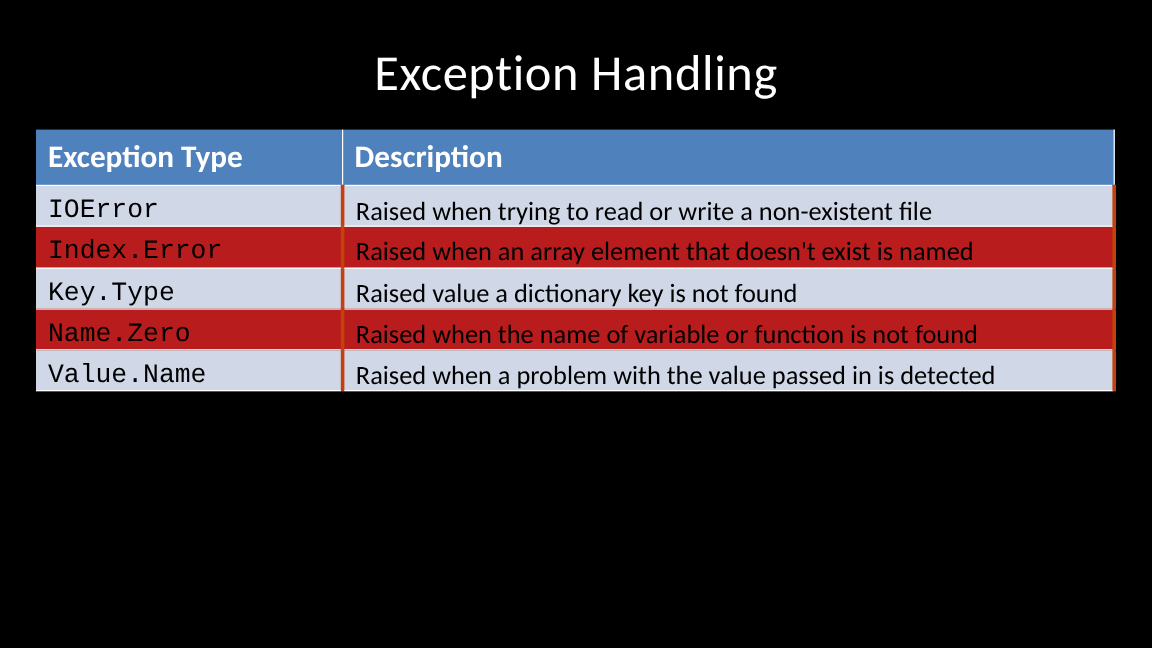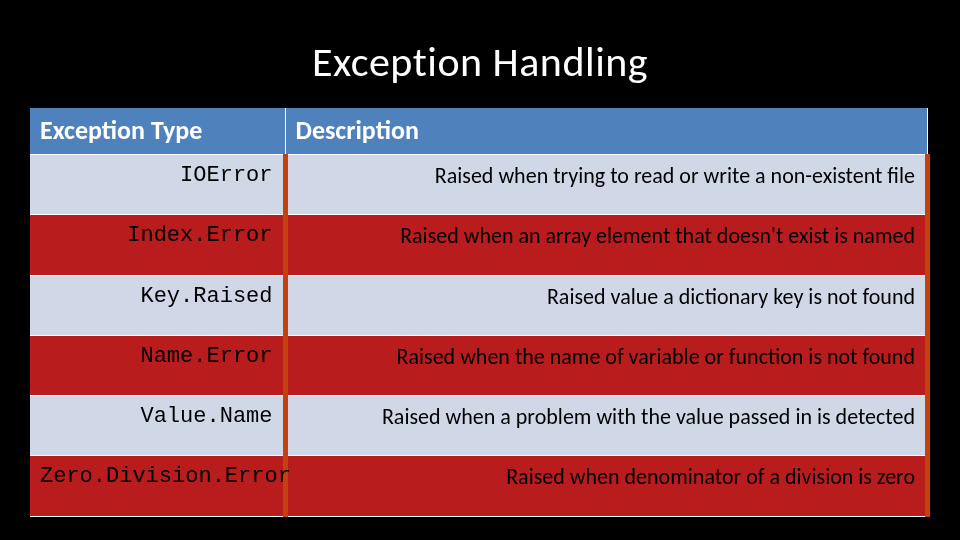--- a/index.html
+++ b/index.html
@@ -43,27 +43,26 @@
     color: #fff;
     font-size: 26px;
     font-weight: 700;
     text-align: left;
     padding: 6px 10px 8px 10px;
     border-bottom: 1px solid #fff;
     border-right: 1px solid #fff;
   }
   td {
     font-size: 22px;
-    padding: 8px 10px 26px 10px;
+    padding: 8px 10px 0 10px;
     color: #000;
     border-bottom: 1px solid #fff;
-    border-right: 5px solid #c2410c;
+    border-right: 3px solid #c2410c;
     vertical-align: middle;
     line-height: 1.15;
-    text-align: right;
   }
   td.type {
     font-family: Consolas, "Courier New", monospace;
     font-size: 22px;
   }
   tr.odd td  { background: #d0d8e8; }
   tr.even td { background: #b91c1c; }
 </style>
 </head>
 <body>
@@ -86,31 +85,27 @@
       <tbody>
         <tr class="odd">
           <td class="type">IOError</td>
           <td>Raised when trying to read or write a non-existent file</td>
         </tr>
         <tr class="even">
           <td class="type">Index.Error</td>
           <td>Raised when an array element that doesn't exist is named</td>
         </tr>
         <tr class="odd">
-          <td class="type">Key.Raised</td>
+          <td class="type">Key.Type</td>
           <td>Raised value a dictionary key is not found</td>
         </tr>
         <tr class="even">
-          <td class="type">Name.Error</td>
+          <td class="type">Name.Zero</td>
           <td>Raised when the name of variable or function is not found</td>
         </tr>
         <tr class="odd">
           <td class="type">Value.Name</td>
           <td>Raised when a problem with the value passed in is detected</td>
-        </tr>
-        <tr class="even">
-          <td class="type">Zero.Division.Error</td>
-          <td>Raised when denominator of a division is zero</td>
         </tr>
       </tbody>
     </table>
   </div>
 </div>
 
 </body></html>

